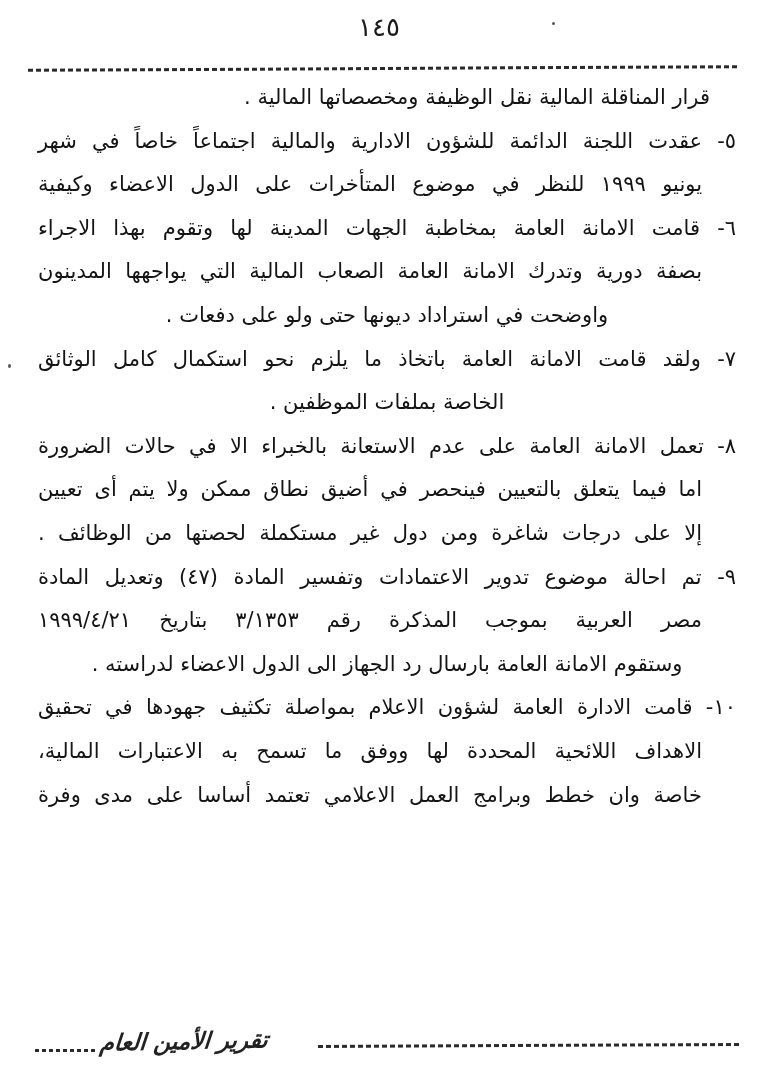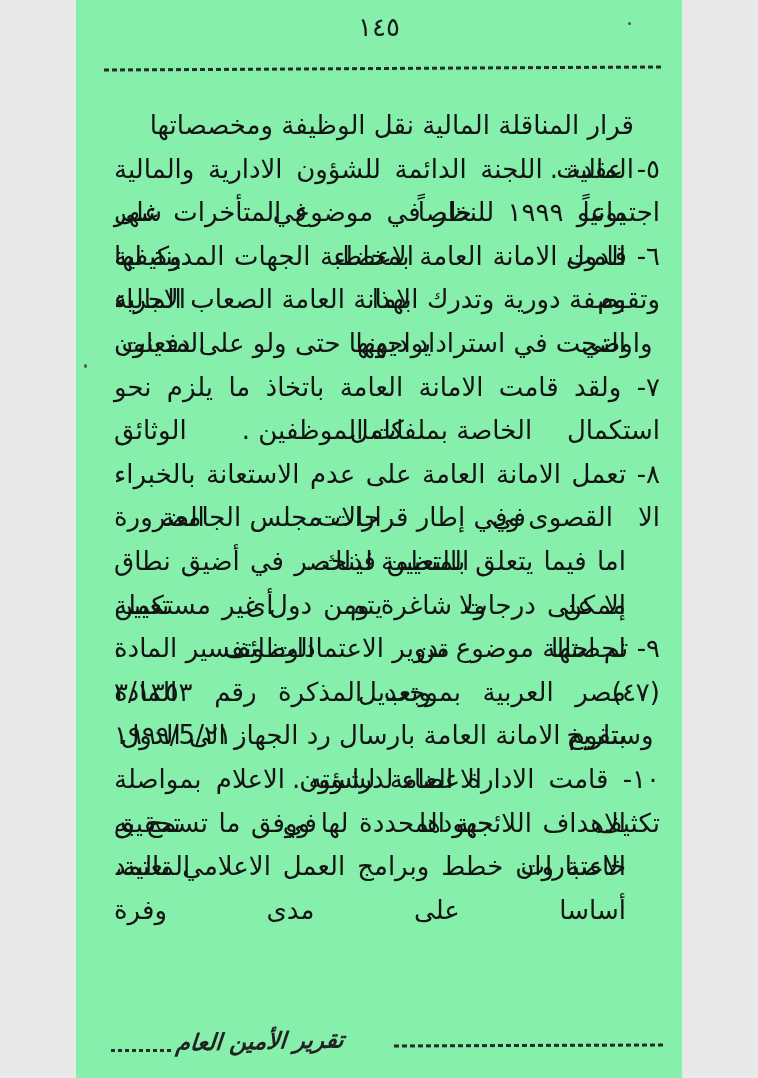--- a/index.html
+++ b/index.html
@@ -1,20 +1,20 @@
 <!DOCTYPE html>
 <html lang="ar" dir="rtl"><head>
 <meta charset="utf-8">
 <style>
   html,body { margin:0; padding:0; background:#e8e8e8; }
   .page {
     position:relative;
-    width:606px; height:1078px;
+    width:758px; height:1078px;
     margin:0 auto;
-    background:#86efac;
+    background:#ffffff;
     color:#141414;
     font-family:"DejaVu Sans", sans-serif;
     overflow:hidden;
     direction:rtl;
     text-decoration:underline;
   }
   
   .pagenum {
     position:absolute; top:12px; left:0; right:0;
     text-align:center;
@@ -27,22 +27,22 @@
     height:3px;
     background:repeating-linear-gradient(90deg,#2a2a2a 0 5px, rgba(0,0,0,0) 5px 8px);
   }
   .rule.top {
     top:67px; left:28px; right:20px;
     transform:rotate(-0.3deg);
   }
   
   .bodytext {
     position:absolute;
-    top:104px; right:22px; left:30px;
-    font-size:26px;
+    top:76px; right:22px; left:30px;
+    font-size:21px;
     direction:rtl;
     unicode-bidi:plaintext;
     margin-left:8px;
   }
   .line {
     height:43.6px;
     line-height:43.6px;
     direction:rtl;
     white-space:normal;
     overflow:visible;
@@ -92,25 +92,24 @@
   <div class="bodytext">
     <div class="line intro">قرار المناقلة المالية نقل الوظيفة ومخصصاتها المالية .</div>
     <div class="line j">٥- عقدت اللجنة الدائمة للشؤون الادارية والمالية اجتماعاً خاصاً في شهر</div>
     <div class="line j ind">يونيو ١٩٩٩ للنظر في موضوع المتأخرات على الدول الاعضاء وكيفية</div>
     <div class="line j">٦- قامت الامانة العامة بمخاطبة الجهات المدينة لها وتقوم بهذا الاجراء</div>
     <div class="line j ind">بصفة دورية وتدرك الامانة العامة الصعاب المالية التي يواجهها المدينون</div>
     <div class="line c">واوضحت في استراداد ديونها حتى ولو على دفعات .</div>
     <div class="line j">٧- ولقد قامت الامانة العامة باتخاذ ما يلزم نحو استكمال كامل الوثائق</div>
     <div class="line c">الخاصة بملفات الموظفين .</div>
     <div class="line j">٨- تعمل الامانة العامة على عدم الاستعانة بالخبراء الا في حالات الضرورة</div>
-    <div class="line c">القصوى وفي إطار قرارات مجلس الجامعة المنظمة لذلك .</div>
     <div class="line j ind">اما فيما يتعلق بالتعيين فينحصر في أضيق نطاق ممكن ولا يتم أى تعيين</div>
     <div class="line j ind">إلا على درجات شاغرة ومن دول غير مستكملة لحصتها من الوظائف .</div>
     <div class="line j">٩- تم احالة موضوع تدوير الاعتمادات وتفسير المادة (٤٧) وتعديل المادة</div>
-    <div class="line j ind">مصر العربية بموجب المذكرة رقم ٣/١٣٥٣ بتاريخ ١٩٩٩/5/٢١</div>
+    <div class="line j ind">مصر العربية بموجب المذكرة رقم ٣/١٣٥٣ بتاريخ ١٩٩٩/٤/٢١</div>
     <div class="line c">وستقوم الامانة العامة بارسال رد الجهاز الى الدول الاعضاء لدراسته .</div>
     <div class="line j">١٠- قامت الادارة العامة لشؤون الاعلام بمواصلة تكثيف جهودها في تحقيق</div>
     <div class="line j ind">الاهداف اللائحية المحددة لها ووفق ما تسمح به الاعتبارات المالية،</div>
     <div class="line j ind">خاصة وان خطط وبرامج العمل الاعلامي تعتمد أساسا على مدى وفرة</div>
   </div>
 
   <div class="footer-dash-left"></div>
   <div class="footer-script">تقرير الأمين العام</div>
   <div class="footer-dash-right"></div>
 

